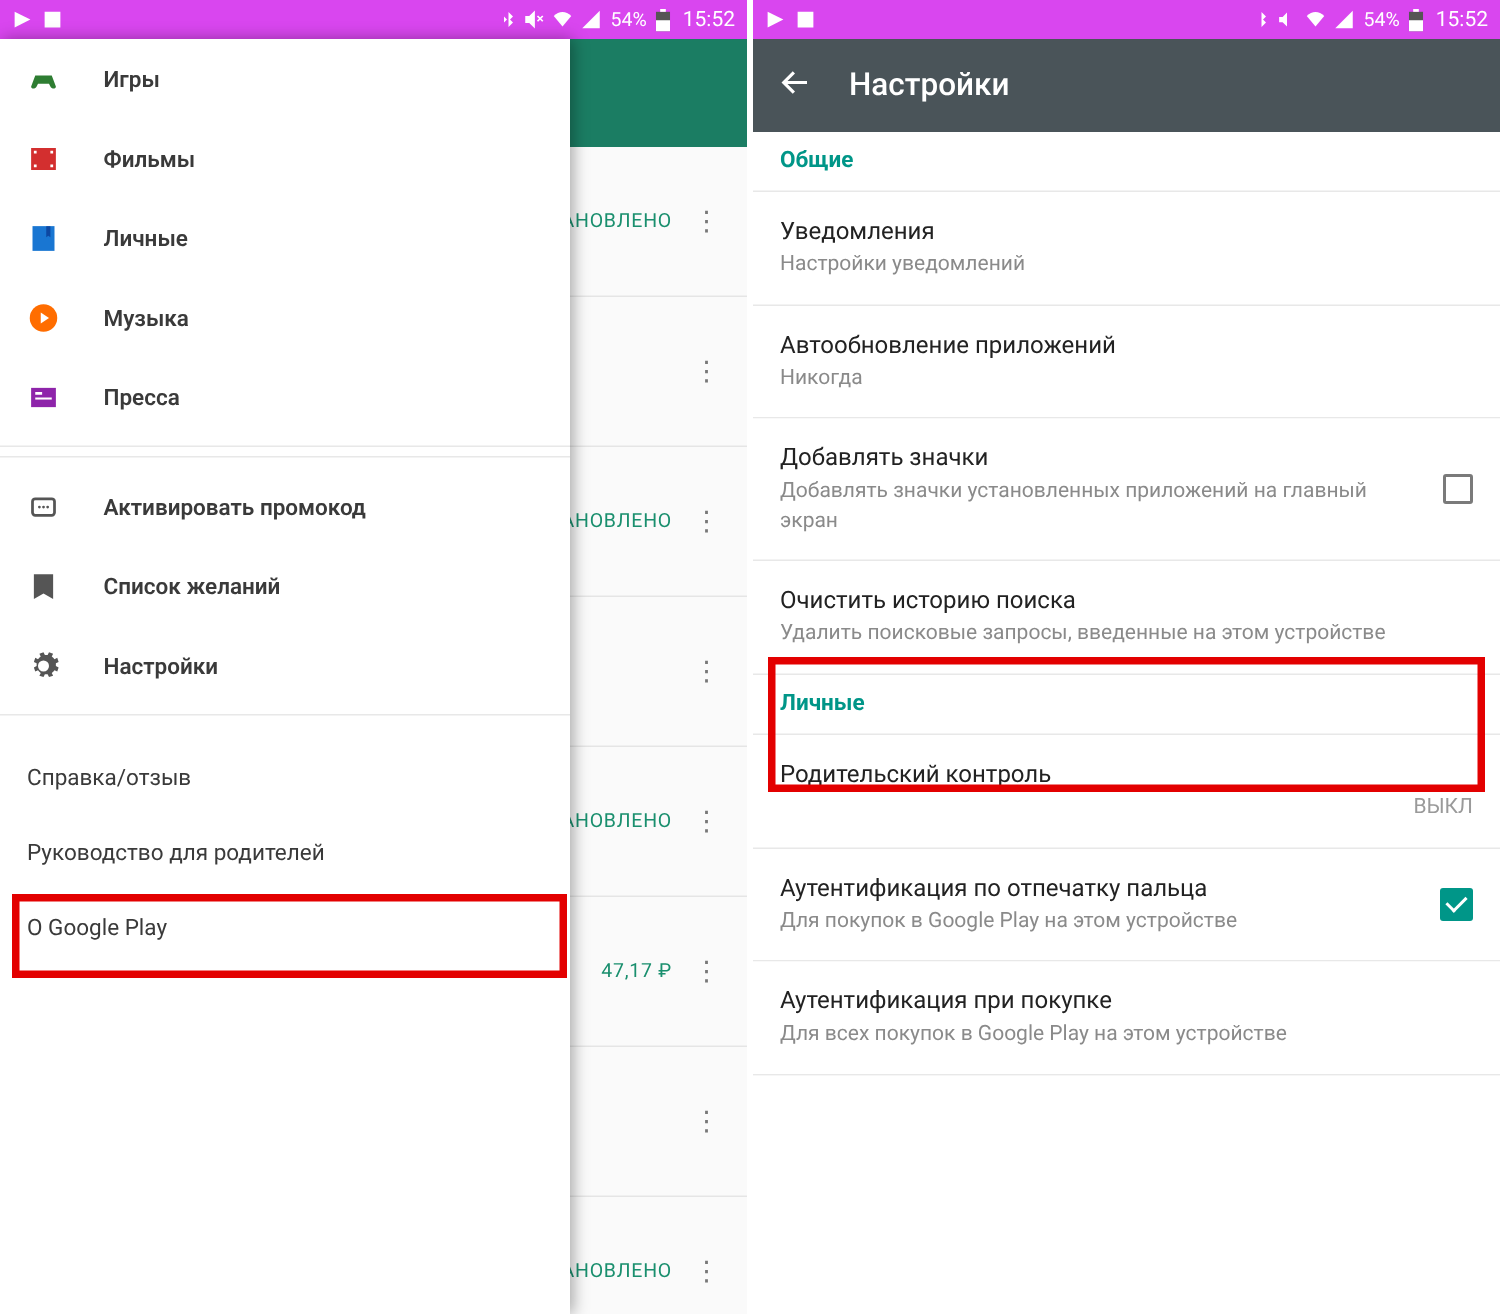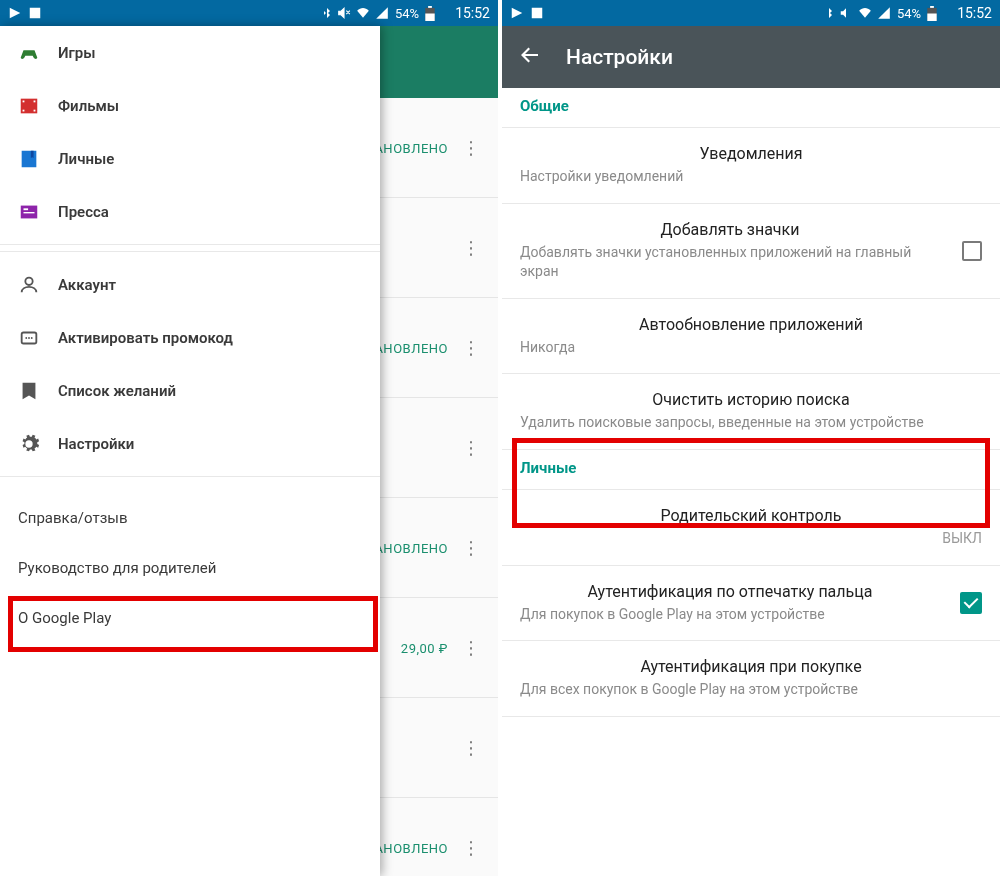--- a/index.html
+++ b/index.html
@@ -15,32 +15,32 @@
     flex: 1;
     height: 876px;
     overflow: hidden;
     background: #fff;
   }
   .phone + .phone { border-left: 4px solid #fff; }
 
   
   .status-bar {
     height: 26px;
-    background: #0369a1;
+    background: #d946ef;
     color: #fff;
     display: flex;
     align-items: center;
     padding: 0 8px;
     font-size: 13px;
   }
   .status-left { display: flex; gap: 6px; align-items: center; }
   .status-right { margin-left: auto; display: flex; gap: 4px; align-items: center; }
   .status-right svg, .status-left svg { display: block; }
   .battery-text { font-size: 13px; margin: 0 2px; }
-  .time-text { font-size: 14px; margin-left: 16px; }
+  .time-text { font-size: 14px; margin-left: 4px; }
 
   
   .phone-left .bg-list {
     position: absolute;
     top: 26px; left: 0; right: 0; bottom: 0;
     background: #f2f2f2;
   }
   .bg-header {
     height: 72px;
     background: #1b7d63;
@@ -82,20 +82,21 @@
   }
   .drawer-item {
     display: flex;
     align-items: center;
     height: 53px;
     padding: 0 18px;
     font-size: 15px;
     font-weight: 600;
     color: #3a3a3a;
     cursor: pointer;
+    gap: 11px;
   }
   .drawer-item .icon {
     width: 40px;
     display: flex;
     justify-content: flex-start;
   }
   .drawer-item .label { flex: 1; }
   .drawer-sep {
     height: 1px;
     background: #e8e8e8;
@@ -151,21 +152,20 @@
     border-bottom: 1px solid #e8e8e8;
     border-top: 1px solid #e8e8e8;
     background: #fff;
     position: relative;
   }
   .setting-item + .setting-item { border-top: none; }
   .setting-item .title {
     font-size: 16px;
     color: #222;
     margin-bottom: 4px;
-    text-align: center;
   }
   .setting-item .sub {
     font-size: 14px;
     color: #8a8a8a;
     line-height: 1.4;
   }
   .setting-item .sub.gray2 { color: #9a9a9a; text-align: right; }
   .setting-item .checkbox {
     position: absolute;
     right: 18px;
@@ -252,21 +252,21 @@
         <span class="dots"></span>
       </div>
     <div class="bg-card">
         <span class="dots"></span>
       </div>
     <div class="bg-card">
         <span class="status-text">ТАНОВЛЕНО</span>
         <span class="dots"></span>
       </div>
     <div class="bg-card">
-        <span class="status-text" style="color:#1a8f6e">29,00 ₽</span>
+        <span class="status-text" style="color:#1a8f6e">47,17 ₽</span>
         <span class="dots"></span>
       </div>
     <div class="bg-card">
         <span class="dots"></span>
       </div>
     <div class="bg-card">
         <span class="status-text">ТАНОВЛЕНО</span>
         <span class="dots"></span>
       </div>
   </div>
@@ -297,38 +297,38 @@
           <svg width="22" height="22" viewBox="0 0 24 24">
             <path fill="#1976d2" d="M4 3h16v18H4z"></path>
             <path fill="#0d47a1" d="M14 3h3v8l-1.5-1L14 11z"></path>
           </svg>
         </span>
       <span class="label">Личные</span>
     </div>
     <div class="drawer-item">
       <span class="icon">
           <svg width="22" height="22" viewBox="0 0 24 24">
+            <circle fill="#ff6d00" cx="12" cy="12" r="10"></circle>
+            <path fill="#fff" d="M10 8l6 4-6 4z"></path>
+          </svg>
+        </span>
+      <span class="label">Музыка</span>
+    </div>
+    <div class="drawer-item">
+      <span class="icon">
+          <svg width="22" height="22" viewBox="0 0 24 24">
             <rect fill="#8e24aa" x="3" y="5" width="18" height="14"></rect>
             <rect fill="#fff" x="6" y="8" width="5" height="2"></rect>
             <rect fill="#fff" x="6" y="12" width="12" height="1.5"></rect>
           </svg>
         </span>
       <span class="label">Пресса</span>
     </div>
     <div class="drawer-sep"></div>
     <div class="drawer-sep"></div>
-    <div class="drawer-item">
-      <span class="icon">
-          <svg width="22" height="22" viewBox="0 0 24 24">
-            <circle fill="none" stroke="#555" stroke-width="2" cx="12" cy="8" r="4"></circle>
-            <path fill="none" stroke="#555" stroke-width="2" d="M4 20c0-4 4-6 8-6s8 2 8 6"></path>
-          </svg>
-        </span>
-      <span class="label">Аккаунт</span>
-    </div>
     <div class="drawer-item">
       <span class="icon">
           <svg width="22" height="22" viewBox="0 0 24 24">
             <rect fill="none" stroke="#555" stroke-width="2" x="4" y="6" width="16" height="12" rx="2"></rect>
             <circle fill="#555" cx="9" cy="12" r="1"></circle>
             <circle fill="#555" cx="12" cy="12" r="1"></circle>
             <circle fill="#555" cx="15" cy="12" r="1"></circle>
           </svg>
         </span>
       <span class="label">Активировать промокод</span>
@@ -402,33 +402,33 @@
     </span>
     <span class="title">Настройки</span>
   </div>
 
   <div class="settings">
     <div class="section-header">Общие</div>
 
     <div class="setting-item">
       <div class="title">Уведомления</div>
       <div class="sub">Настройки уведомлений</div>
+    </div>
+    <div class="setting-item">
+      <div class="title">Автообновление приложений</div>
+      <div class="sub">Никогда</div>
     </div>
     <div class="setting-item has-check">
       <div class="title">Добавлять значки</div>
       <div class="sub">Добавлять значки установленных приложений на главный экран</div>
       <div class="checkbox">
           <div class="check-off"></div>
         </div>
     </div>
     <div class="setting-item">
-      <div class="title">Автообновление приложений</div>
-      <div class="sub">Никогда</div>
-    </div>
-    <div class="setting-item">
       <div class="title">Очистить историю поиска</div>
       <div class="sub">Удалить поисковые запросы, введенные на этом устройстве</div>
     </div>
 
     <div class="section-header">Личные</div>
 
     <div class="setting-item">
       <div class="title">Родительский контроль</div>
       <div class="sub gray2">ВЫКЛ</div>
     </div>

